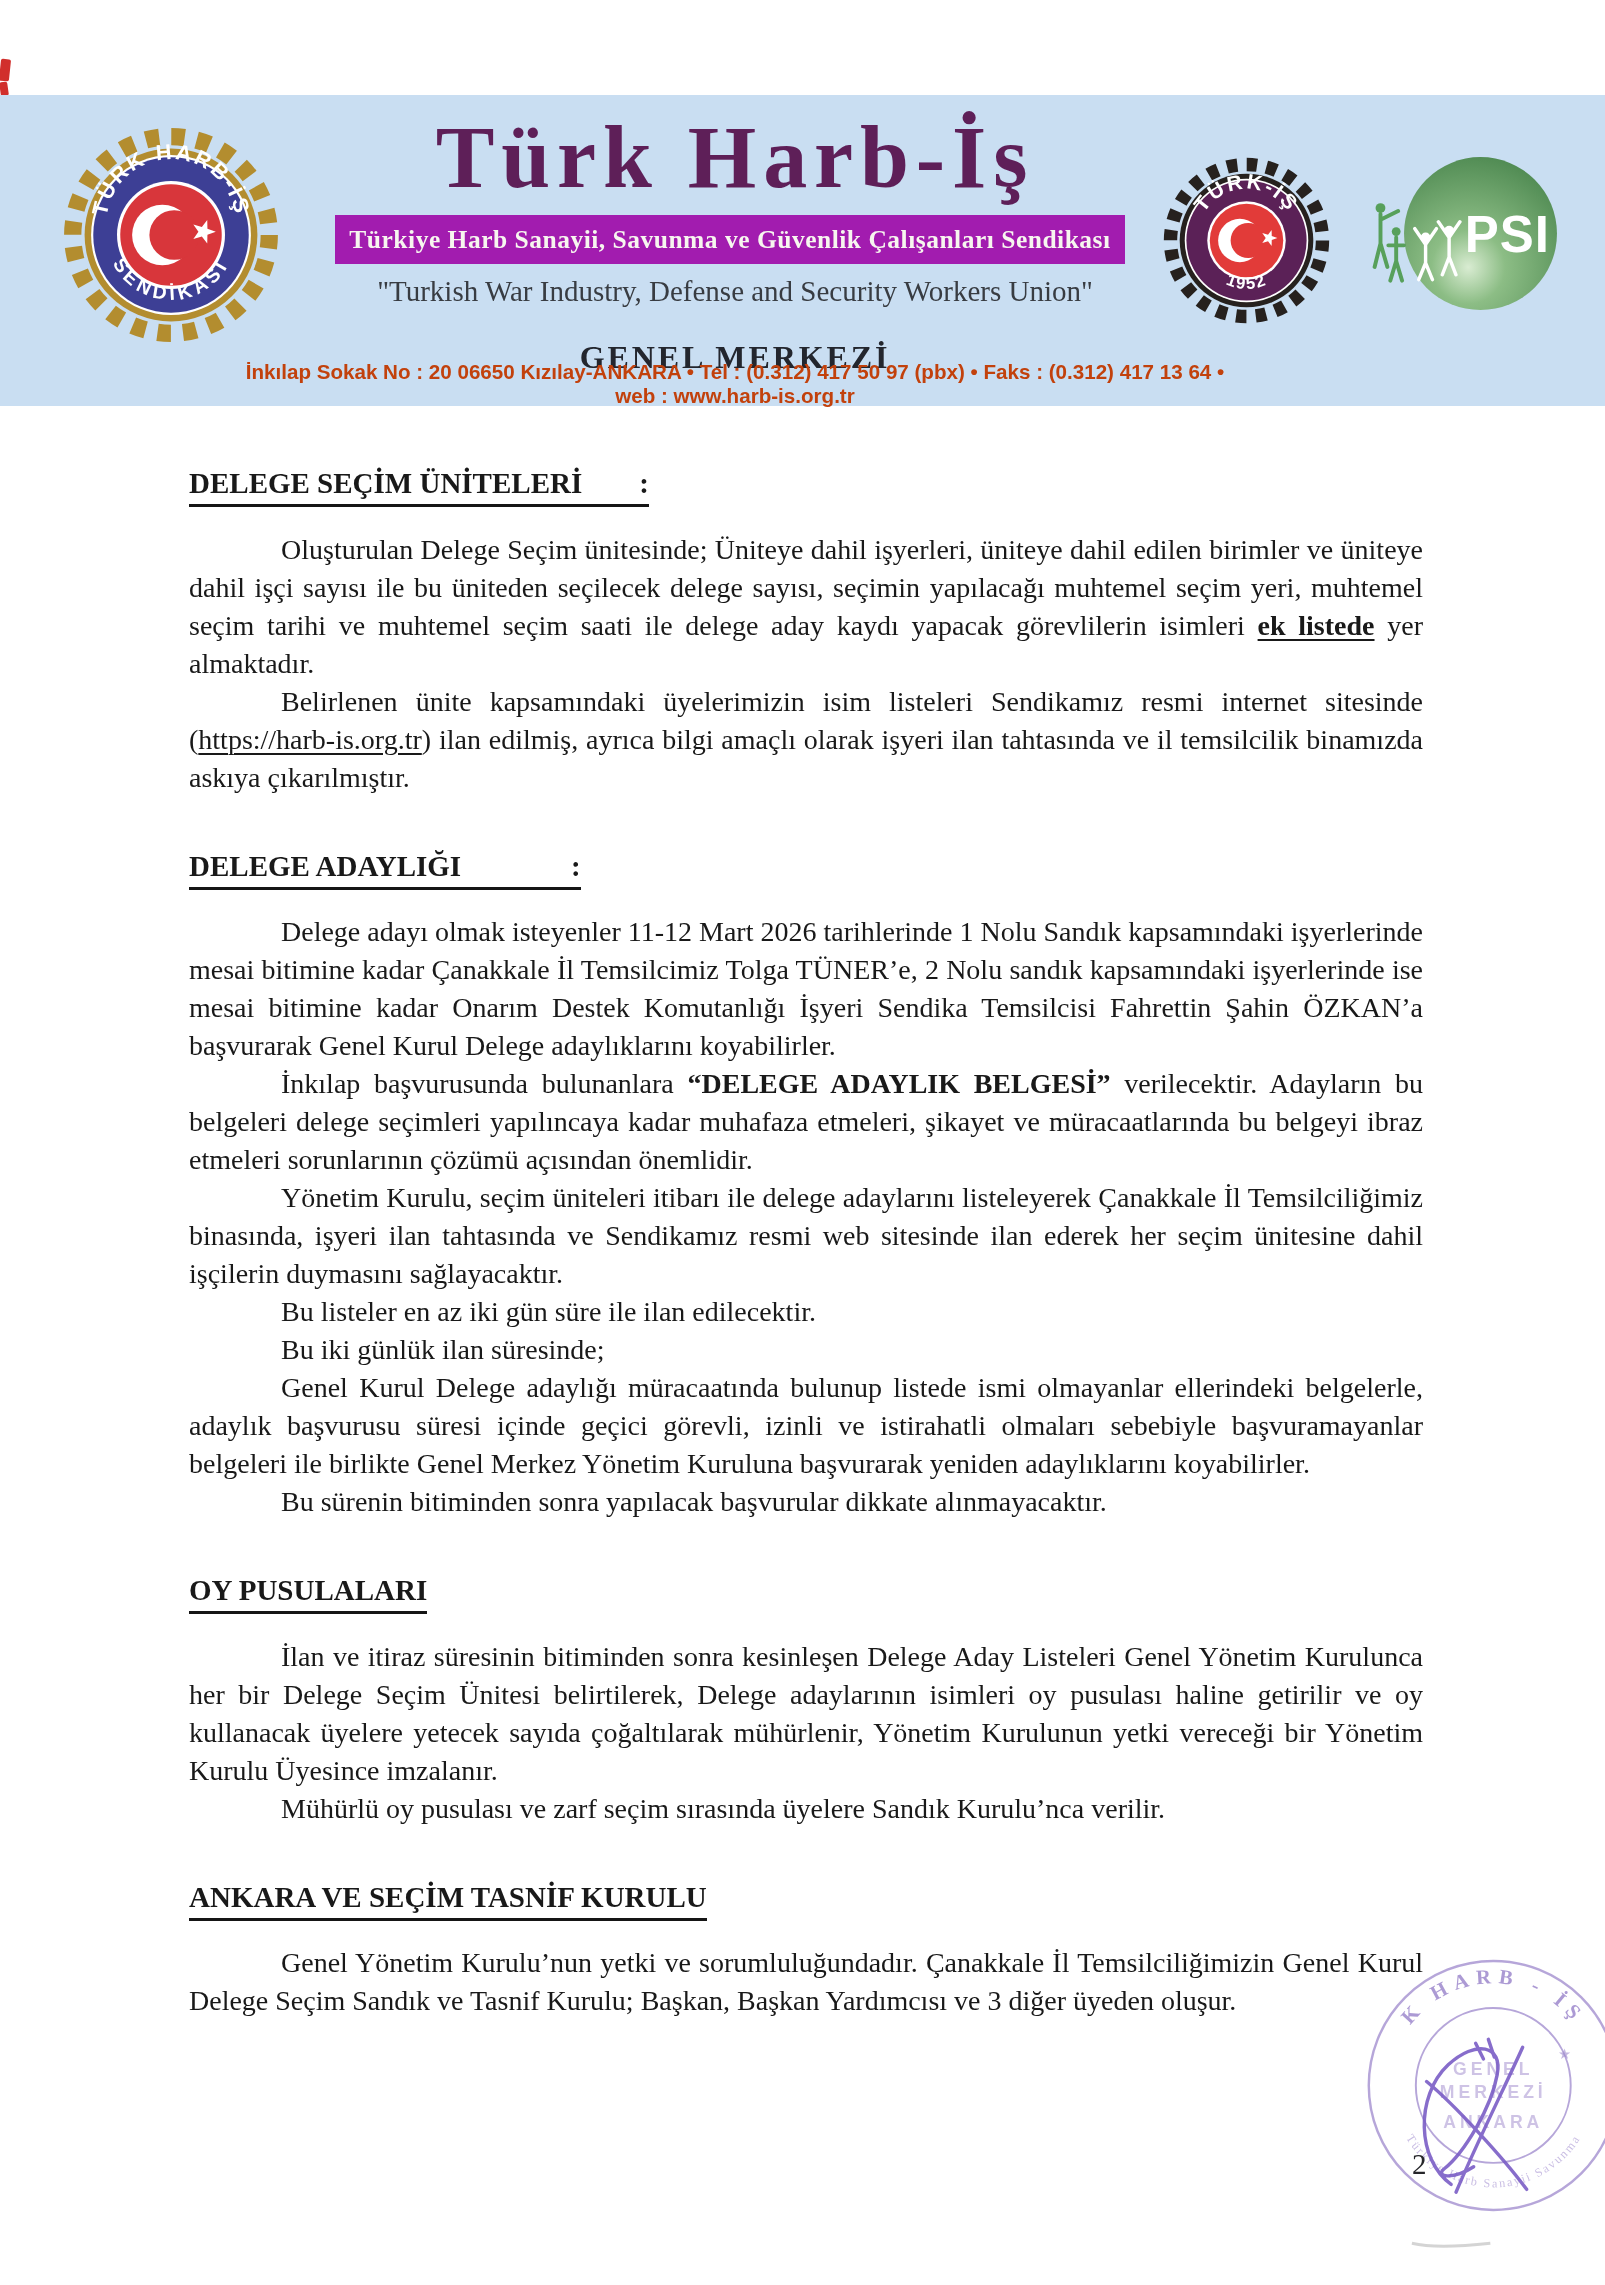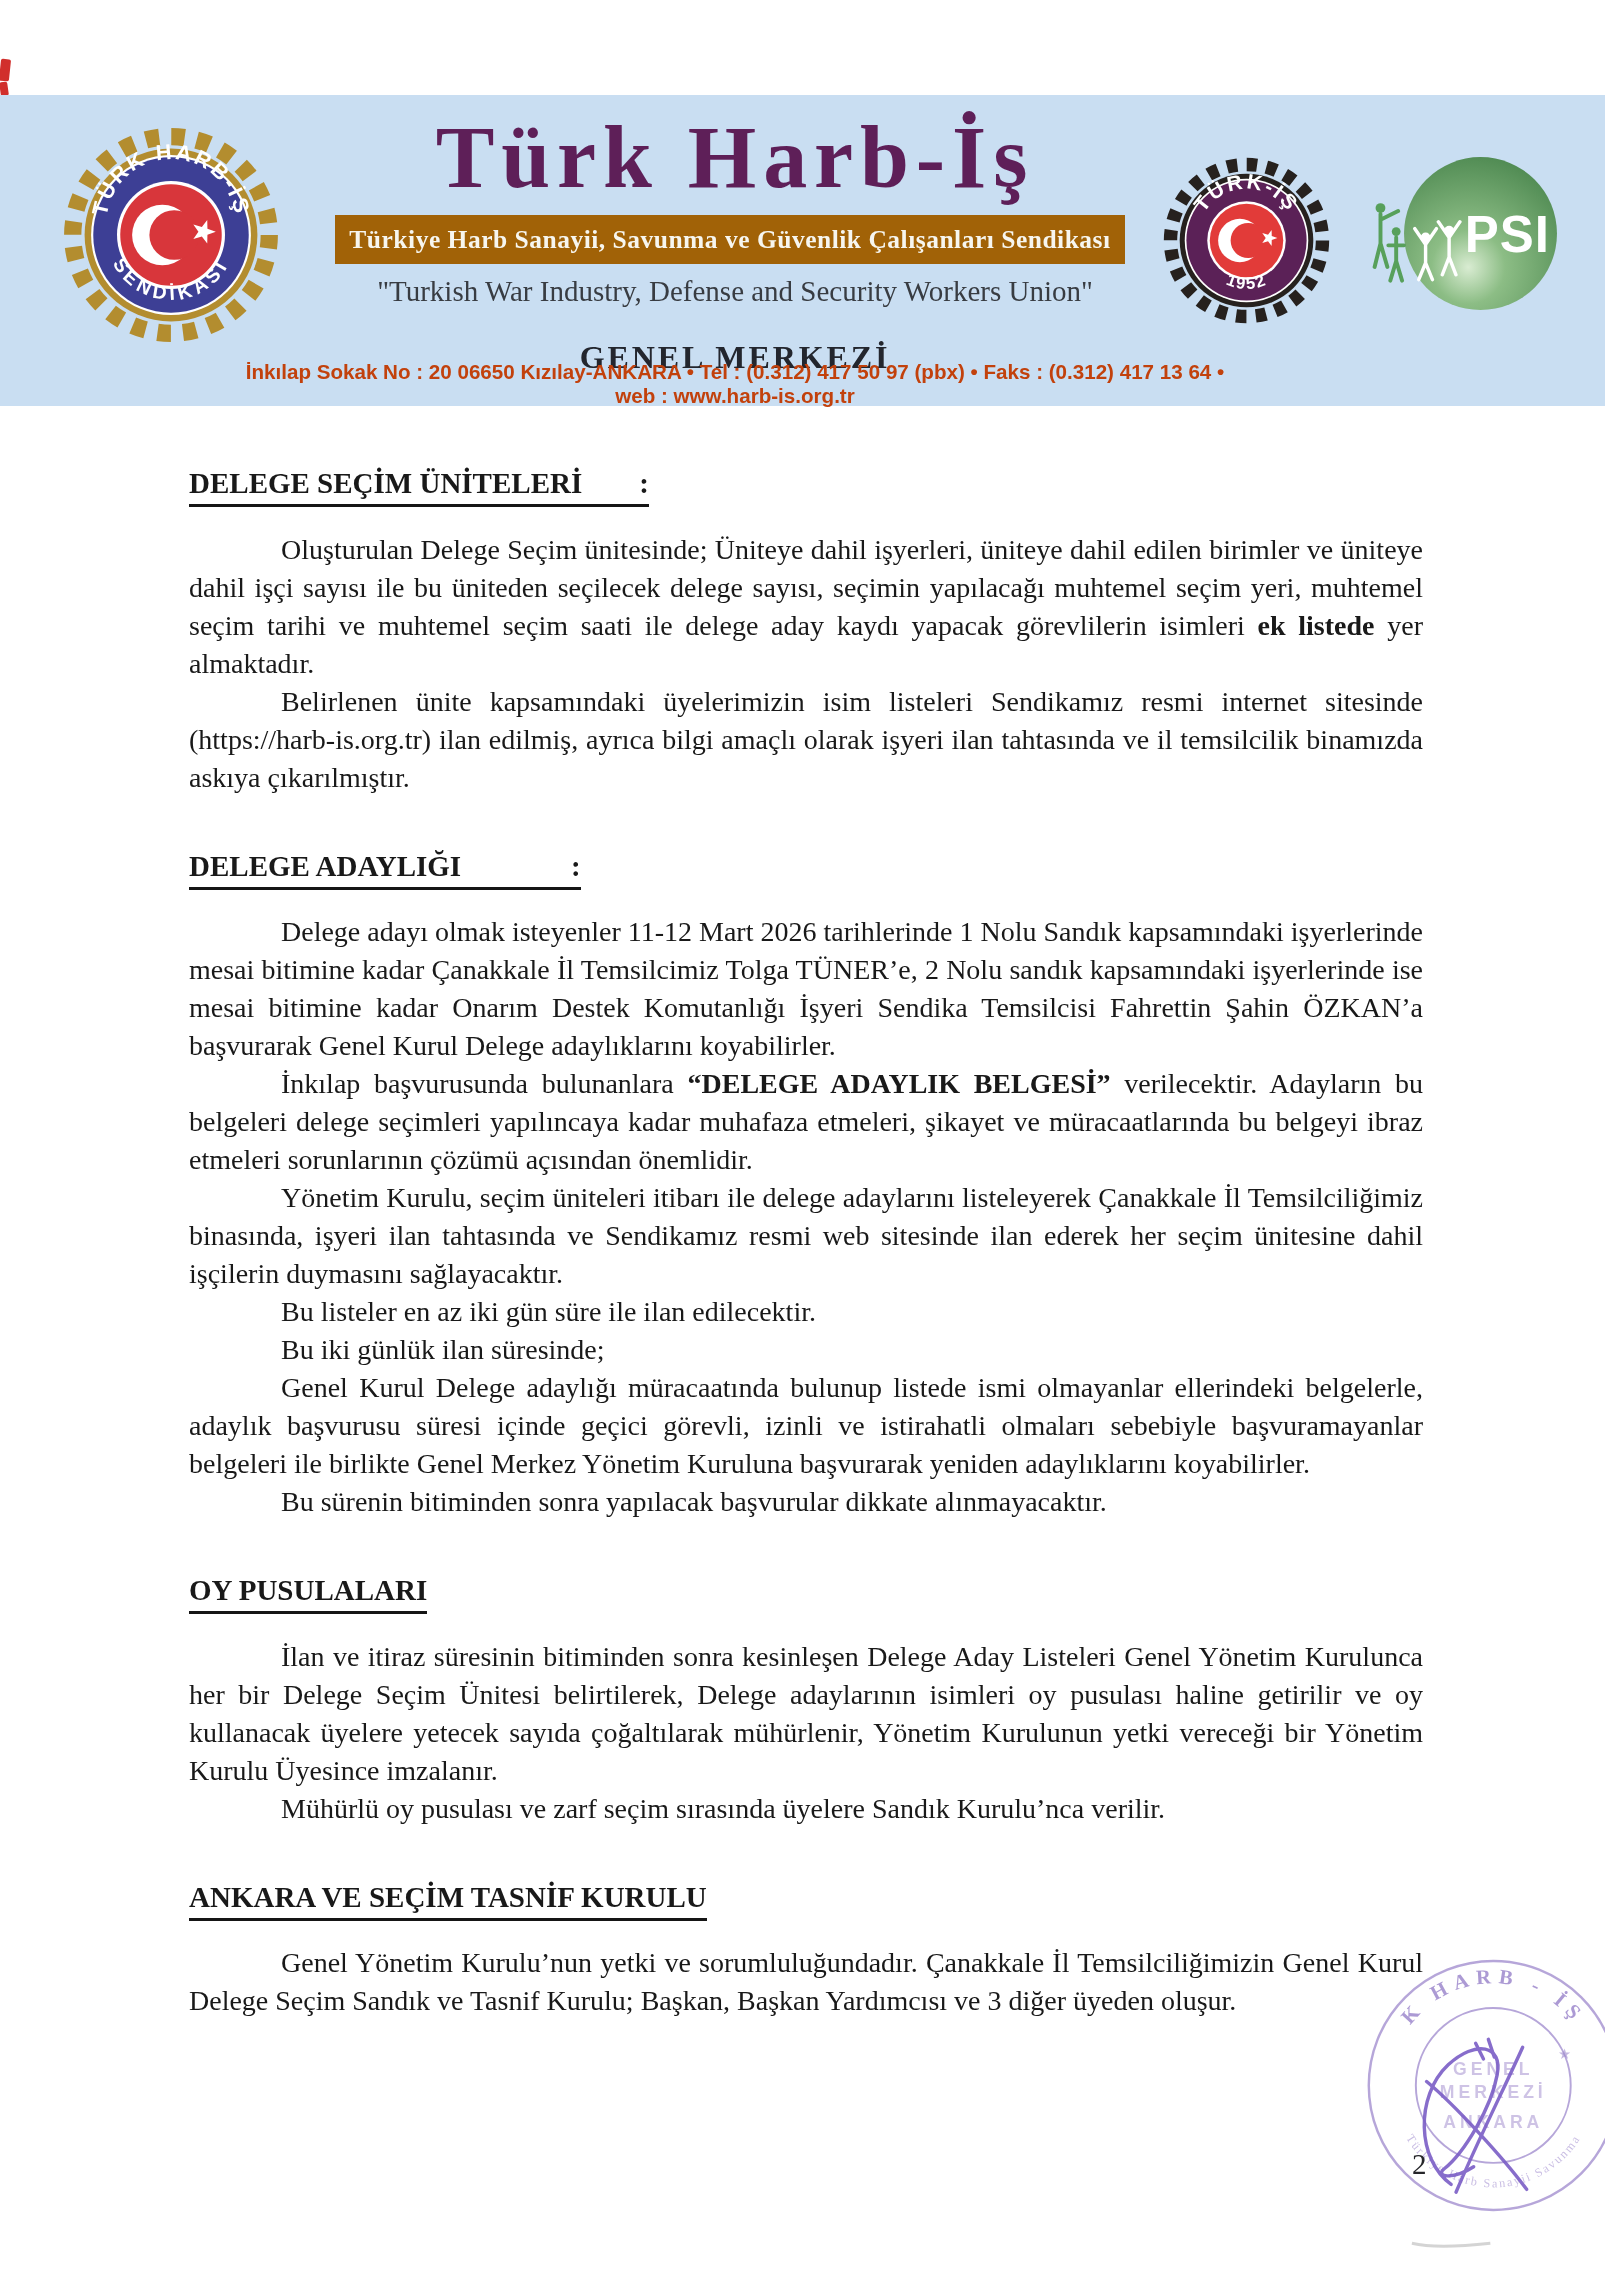--- a/index.html
+++ b/index.html
@@ -9,21 +9,21 @@
   
   .edge-mark{position:absolute;background:#d12f2c;border-radius:2px;}
   .edge-mark.m1{left:0;top:59px;width:9.8px;height:21.6px;transform:rotate(6deg);}
   .edge-mark.m2{left:0;top:82px;width:7.8px;height:13.7px;transform:rotate(-8deg);}
 
   
   .header-box{position:absolute;left:0;top:95px;width:1605px;height:311px;background:#c9def2;}
   .hdr-center{position:absolute;left:245px;width:980px;text-align:center;}
   .main-title{top:13.7px;font-size:88px;line-height:98px;font-weight:bold;
               letter-spacing:6.9px;color:#5e1f58;}
-  .banner{position:absolute;left:335px;top:120px;width:790px;height:49px;background:#a16207;}
+  .banner{position:absolute;left:335px;top:120px;width:790px;height:49px;background:#a21caf;}
   .banner span{display:block;text-align:center;line-height:49px;font-size:25.5px;font-weight:bold;
                color:#f7f6ef;letter-spacing:0.5px;}
   .sub-en{top:180px;font-size:29px;color:#383c42;}
   .office{top:220px;font-size:32px;font-weight:bold;letter-spacing:2.9px;color:#23262e;margin-top:24px;}
   .address{top:265px;font-family:"Liberation Sans",sans-serif;font-size:20.6px;font-weight:bold;
            color:#c2410c;letter-spacing:0;}
 
   .logo-harbis{position:absolute;left:63px;top:32px;width:216px;height:216px;}
   .logo-turkis{position:absolute;left:1163px;top:62px;width:167px;height:167px;}
   .logo-psi{position:absolute;left:1355px;top:58px;width:251px;height:169px;}
@@ -32,21 +32,21 @@
   .doc-body{position:absolute;left:189px;top:465px;width:1234px;font-size:28px;
             line-height:38px;color:#191919;}
   .heading{font-weight:bold;font-size:29px;line-height:37px;margin:51px 0 23.5px 0;}
   .heading:first-child{margin-top:0;}
   .hl{border-bottom:3.9px solid #151515;padding-bottom:2px;display:inline-block;white-space:pre;}
   .gap{display:inline-block;}
   .sec-0 .gap{width:57px;}
   .sec-1 .gap{width:110px;}
   .doc-body p{margin:0;text-indent:92px;text-align:justify;}
   .doc-body .b{font-weight:bold;}
-  .doc-body .u{text-decoration-thickness:2px;text-underline-offset:3.9px;}
+  .doc-body .u{text-decoration:underline;text-decoration-thickness:2px;text-underline-offset:3.9px;}
 
   
   .stamp{position:absolute;left:1358px;top:1949px;width:248px;height:316px;}
   .page-number{position:absolute;left:1412px;top:2148px;font-size:29px;color:#26262a;}
 </style>
 </head>
 <body>
 
 <div class="page">
 

